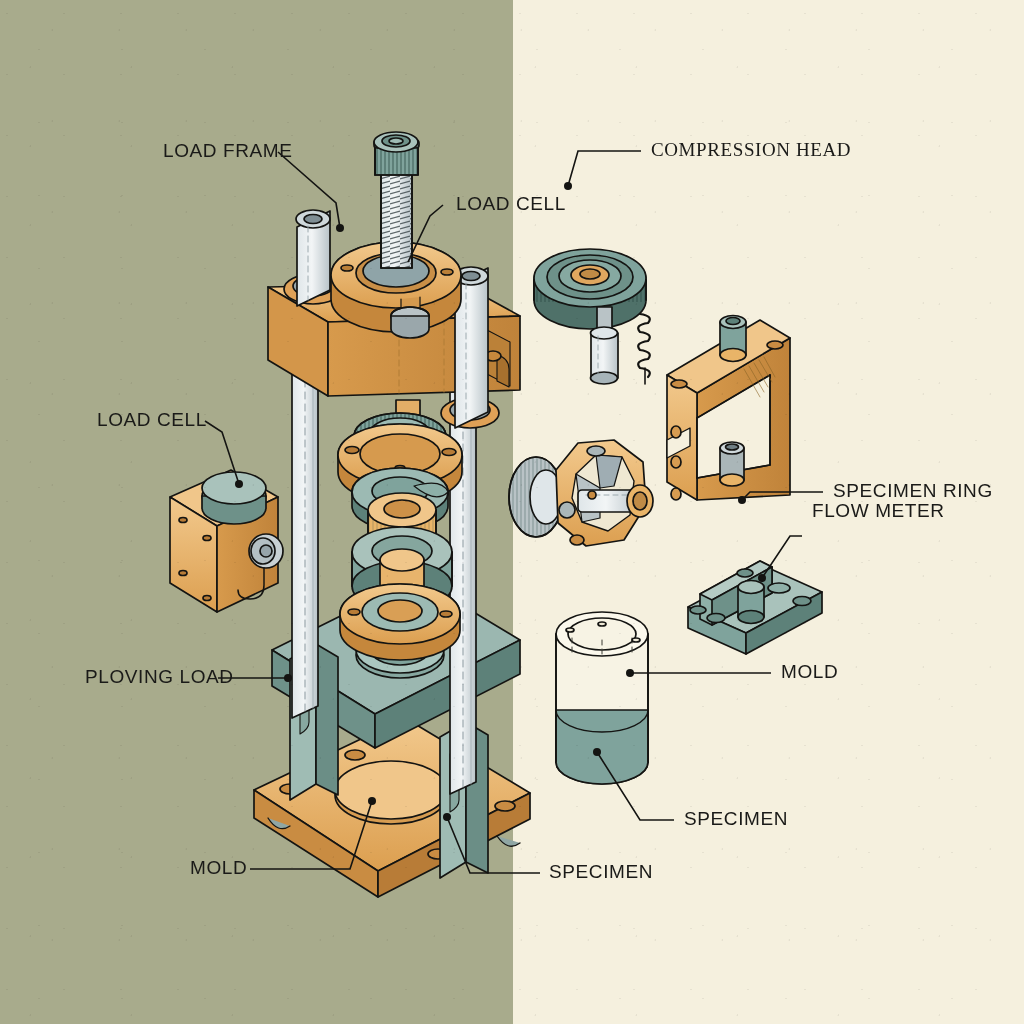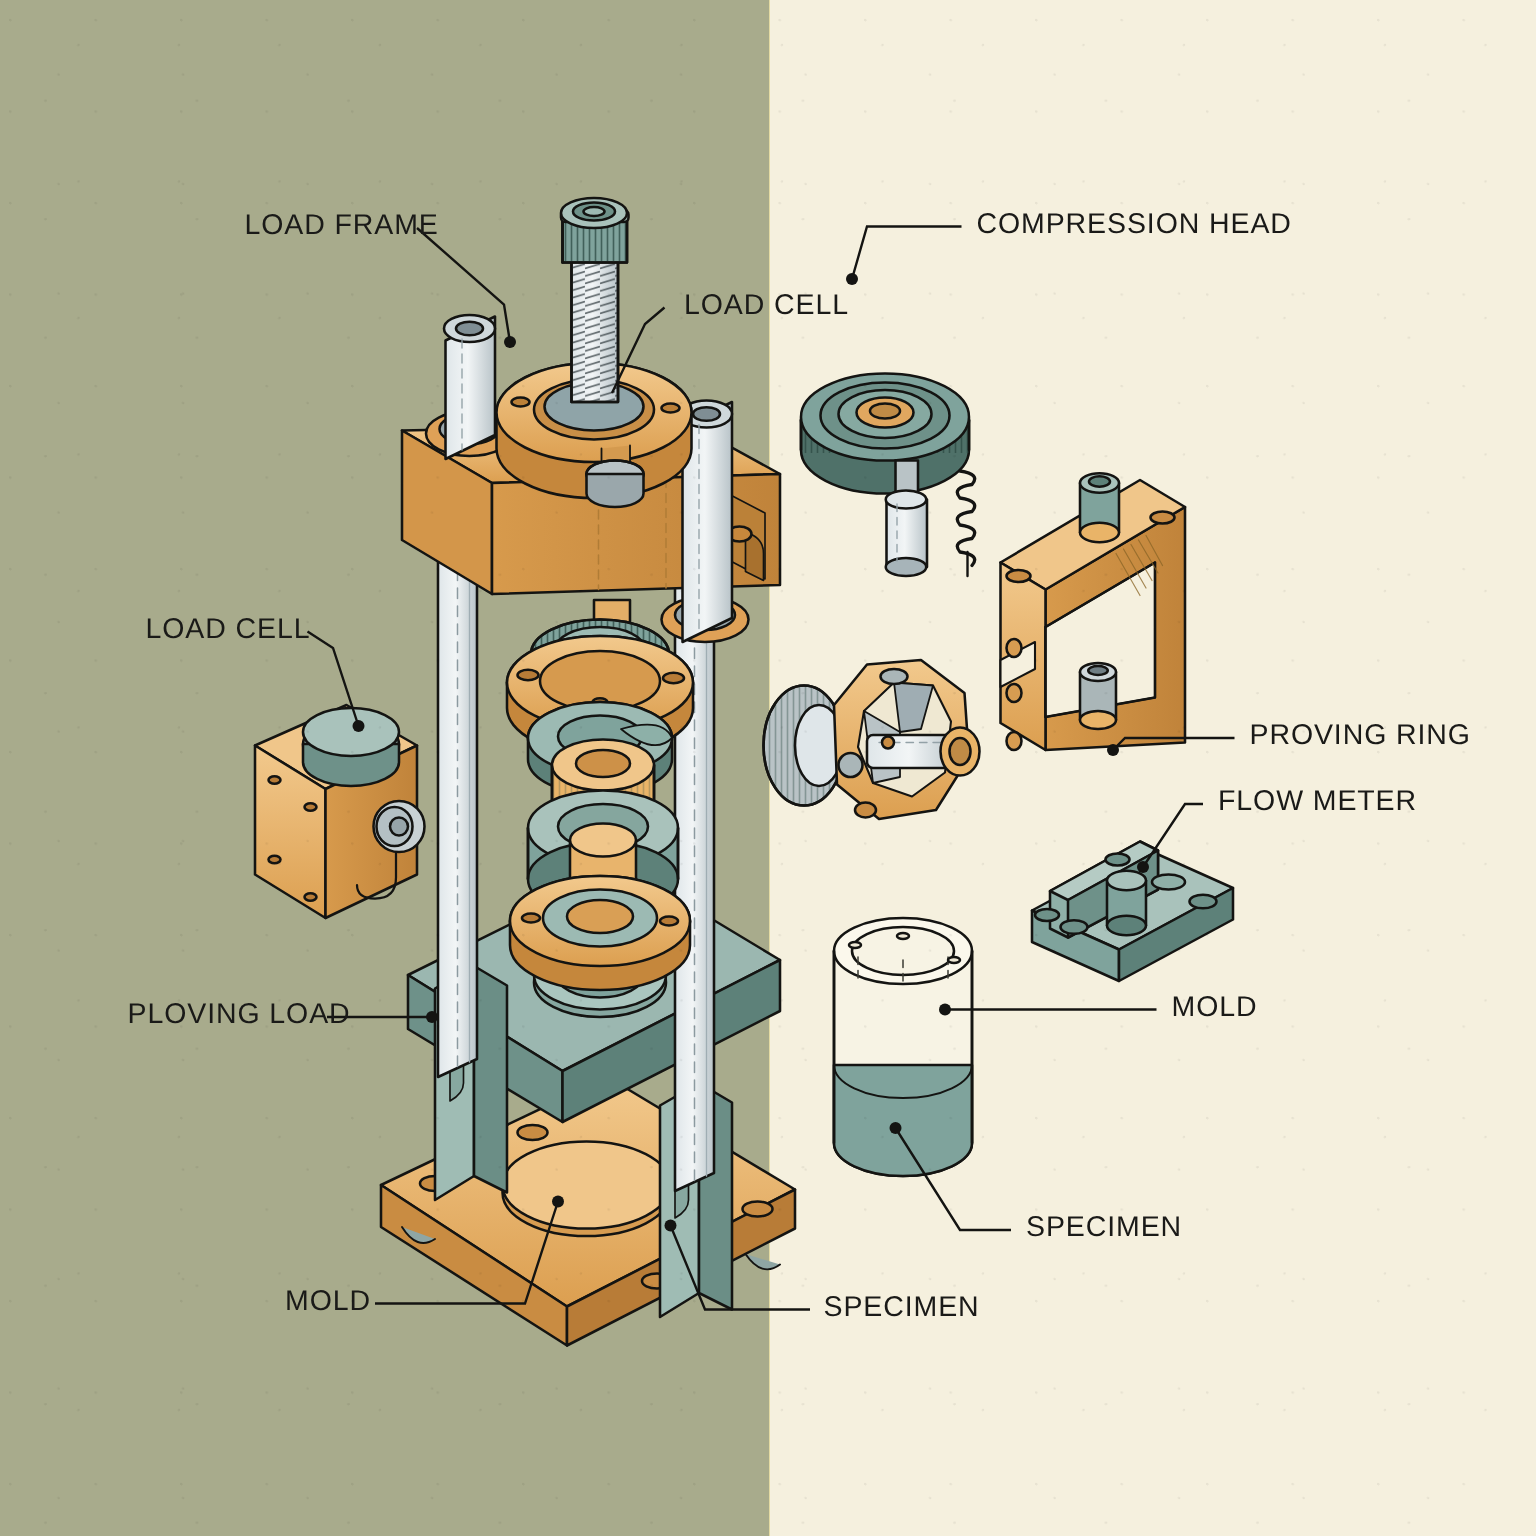--- a/index.html
+++ b/index.html
@@ -392,21 +392,21 @@
       </g>
   </svg>
 
   <div id="label-layer">
       <div class="lbl" style="left: 163px; top: 140px;">LOAD FRAME</div>
       <div class="lbl" style="left: 456px; top: 193px;">LOAD CELL</div>
       <div class="lbl" style="left: 97px; top: 409px;">LOAD CELL</div>
       <div class="lbl" style="left: 85px; top: 666px;">PLOVING LOAD</div>
       <div class="lbl" style="left: 190px; top: 857px;">MOLD</div>
       <div class="lbl" style="left: 549px; top: 861px;">SPECIMEN</div>
-      <div class="lbl" style="left: 651px; top: 139px;">COMPRESSION HEAD</div>
-      <div class="lbl" style="left: 833px; top: 480px;">PROVING RING</div>
-      <div class="lbl" style="left: 812px; top: 524px;">FLOW METER</div>
+      <div class="lbl" style="left: 651px; top: 139px; font-family: Liberation Serif, serif;">COMPRESSION HEAD</div>
+      <div class="lbl" style="left: 833px; top: 480px;">SPECIMEN RING</div>
+      <div class="lbl" style="left: 812px; top: 500px;">FLOW METER</div>
       <div class="lbl" style="left: 781px; top: 661px;">MOLD</div>
       <div class="lbl" style="left: 684px; top: 808px;">SPECIMEN</div>
     </div>
 
   <div class="grain"></div>
 </div>
 
 </body></html>

